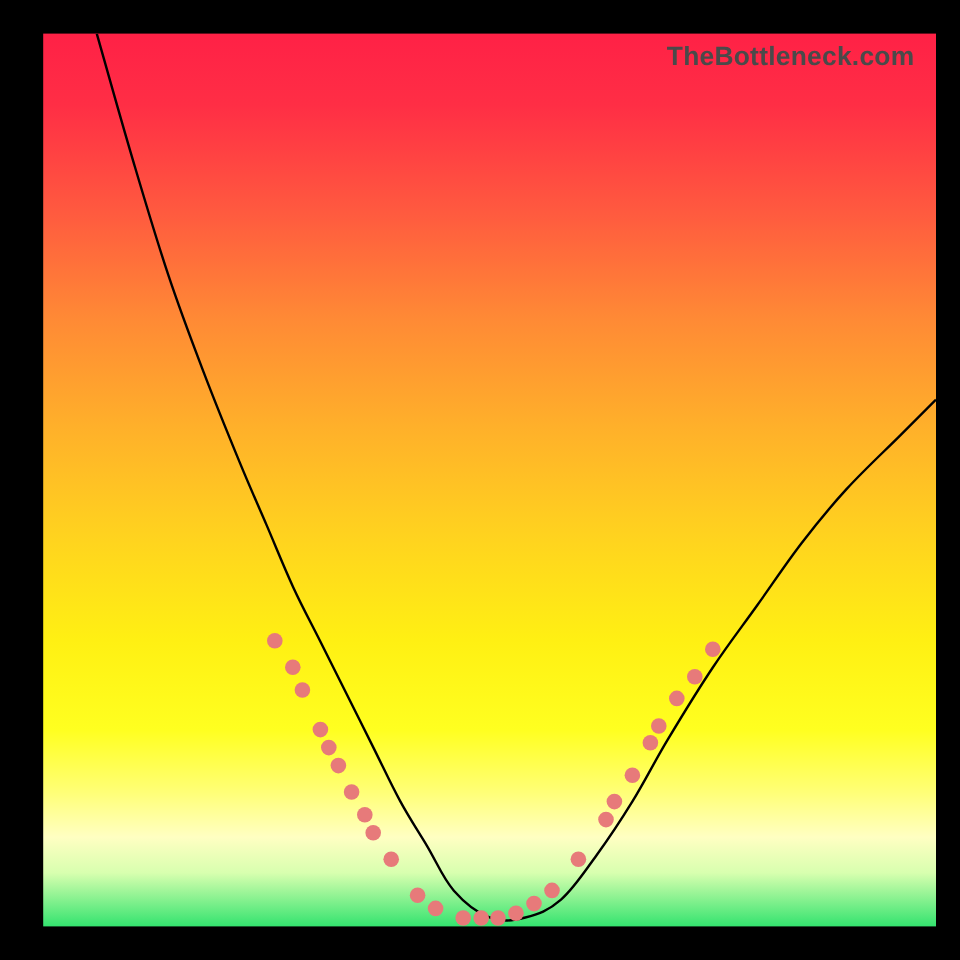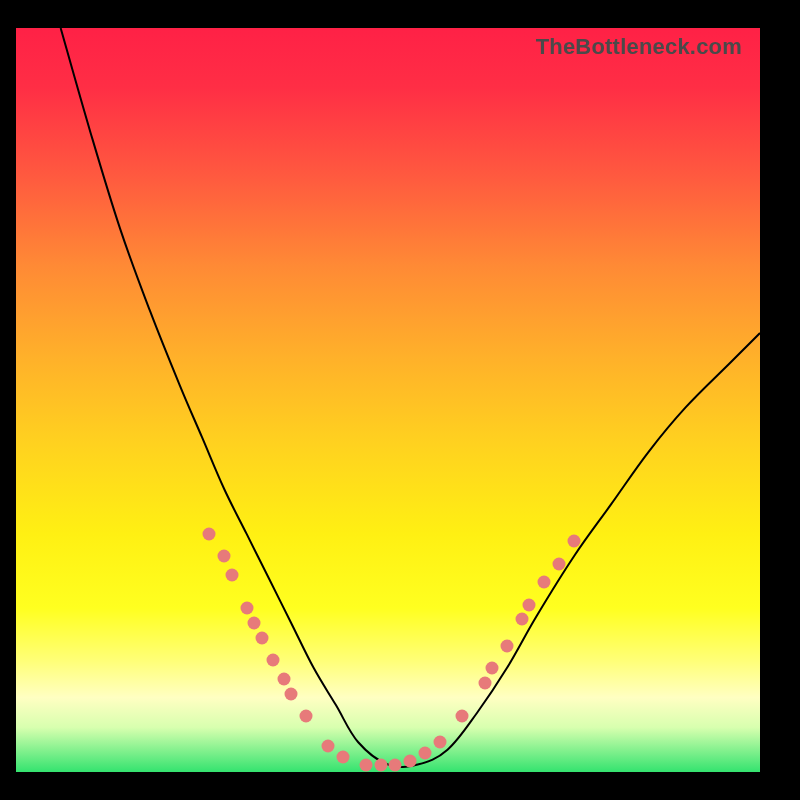--- a/index.html
+++ b/index.html
@@ -11,21 +11,21 @@
     font-family: Arial, Helvetica, sans-serif;
   }
   .frame {
     width: 800px;
     height: 800px;
     background: #000;
     position: relative;
   }
   .plot {
     position: absolute;
-    left: 16px;
+    left: 36px;
     top: 28px;
     width: 744px;
     height: 744px;
     background: linear-gradient(
       to bottom,
       #ff2146 0%,
       #ff2e45 8%,
       #ff5a3f 20%,
       #ff8a35 32%,
       #ffb02a 44%,

